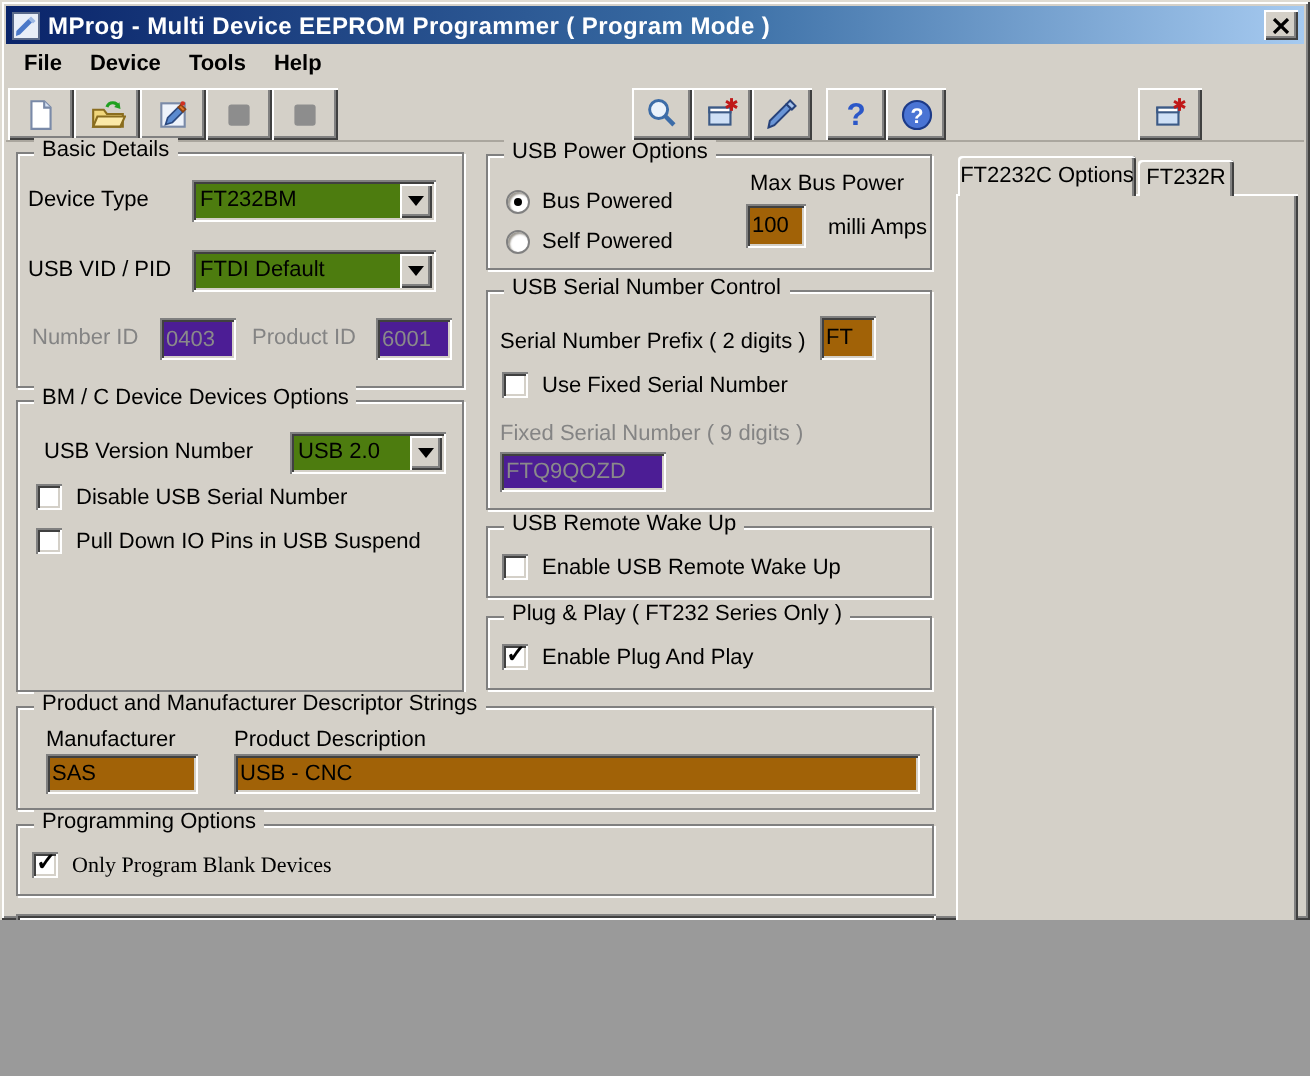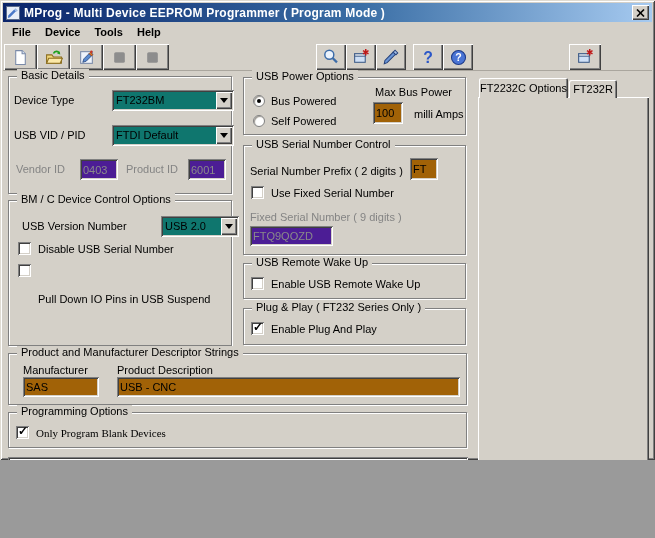--- a/index.html
+++ b/index.html
@@ -39,24 +39,23 @@
   .lbl.disabled{color:#848484;}
   
   .field{
     position:absolute;border:none;outline:none;background:#a16207;color:#000;
     font-size:11px;padding:2px 3px;
     box-shadow:inset 1px 1px 0 #808080, inset -1px -1px 0 #fff,
                inset 2px 2px 0 #404040, inset -2px -2px 0 #d4d0c8;
   }
   .field:disabled{background:#4c1d95;color:#8a8a8a;}
   .combo{
-    position:absolute;background:#0f766e;
+    position:absolute;background:#4d7c0f;
     box-shadow:inset 1px 1px 0 #808080, inset -1px -1px 0 #fff,
                inset 2px 2px 0 #404040, inset -2px -2px 0 #d4d0c8;
-    margin-left:16px;
   }
   .combo .combo-text{position:absolute;left:4px;top:4px;font-size:11px;white-space:nowrap;}
   .dd-btn{
     position:absolute;right:2px;top:2px;bottom:2px;width:16px;background:#d4d0c8;
     display:flex;align-items:center;justify-content:center;
     box-shadow:inset 1px 1px 0 #fff, inset -1px -1px 0 #404040, inset -2px -2px 0 #808080;
   }
   .arr-down{width:0;height:0;border-left:4px solid transparent;border-right:4px solid transparent;border-top:5px solid #000;}
   .arr-up{width:0;height:0;border-left:4px solid transparent;border-right:4px solid transparent;border-bottom:5px solid #000;}
   
@@ -214,39 +213,39 @@
         <span class="arr-down"></span>
       </span>
   </div>
   <span class="lbl" style="left:14px;top:129px;">USB VID / PID</span>
   <div class="combo" style="left:96px;top:125px;width:122px;height:21px;">
     <span class="combo-text">FTDI Default</span>
     <span class="dd-btn">
         <span class="arr-down"></span>
       </span>
   </div>
-  <span class="lbl disabled" style="left:16px;top:163px;">Vendor ID</span>
+  <span class="lbl disabled" style="left:16px;top:163px;">Number ID</span>
   <input class="field" style="left: 80px; top: 159px; width: 38px; height: 21px;" disabled="" value="0403">
   <span class="lbl disabled" style="left:126px;top:163px;">Product ID</span>
   <input class="field" style="left: 188px; top: 159px; width: 38px; height: 21px;" disabled="" value="6001">
 
   <div class="group" style="left:8px;top:200px;width:224px;height:146px;">
-    <span class="group-title">BM / C Device Control Options</span>
+    <span class="group-title">BM / C Device Devices Options</span>
   </div>
   <span class="lbl" style="left:22px;top:220px;">USB Version Number</span>
   <div class="combo" style="left:145px;top:216px;width:78px;height:21px;">
     <span class="combo-text">USB 2.0</span>
     <span class="dd-btn">
         <span class="arr-down"></span>
       </span>
   </div>
   <span class="checkbox" style="left:18px;top:242px;"></span>
   <span class="lbl" style="left:38px;top:243px;">Disable USB Serial Number</span>
   <span class="checkbox" style="left:18px;top:264px;"></span>
-  <span class="lbl" style="left:38px;top:265px;margin-top:28px;">Pull Down IO Pins in USB Suspend</span>
+  <span class="lbl" style="left:38px;top:265px;">Pull Down IO Pins in USB Suspend</span>
 
   <div class="group" style="left:243px;top:77px;width:223px;height:58px;">
     <span class="group-title">USB Power Options</span>
   </div>
   <span class="radio checked" style="left:253px;top:95px;"></span>
   <span class="lbl" style="left:271px;top:95px;">Bus Powered</span>
   <span class="radio" style="left:253px;top:115px;"></span>
   <span class="lbl" style="left:271px;top:115px;">Self Powered</span>
   <span class="lbl" style="left:375px;top:86px;">Max Bus Power</span>
   <input class="field" style="left: 373px; top: 102px; width: 30px; height: 22px;" value="100">

